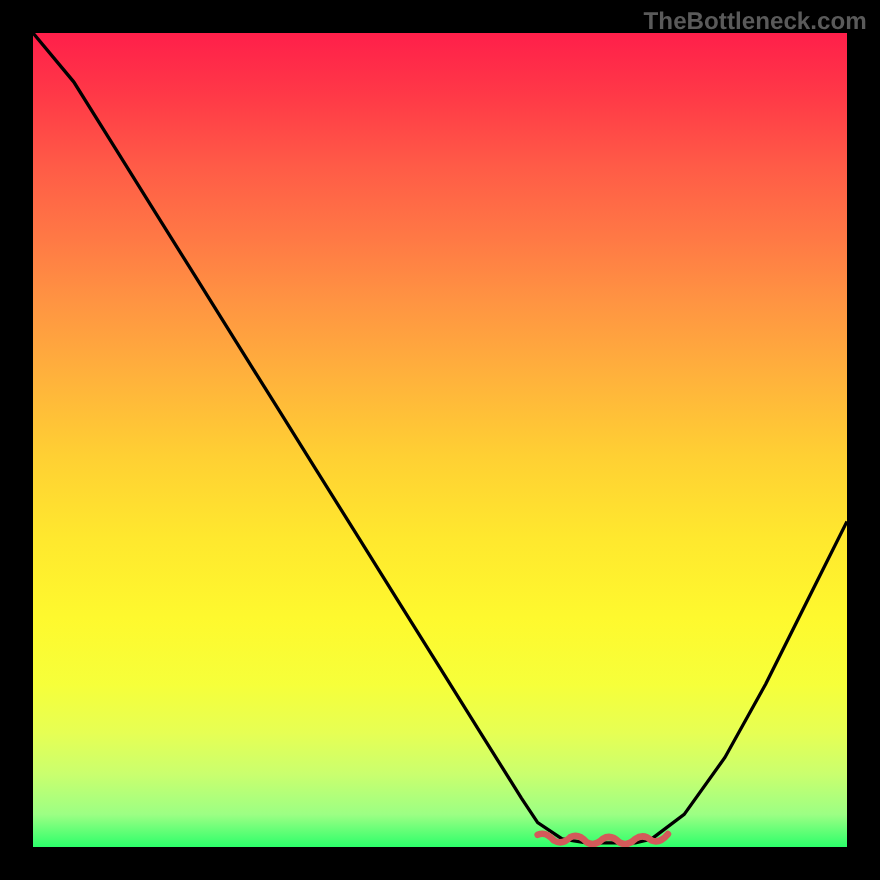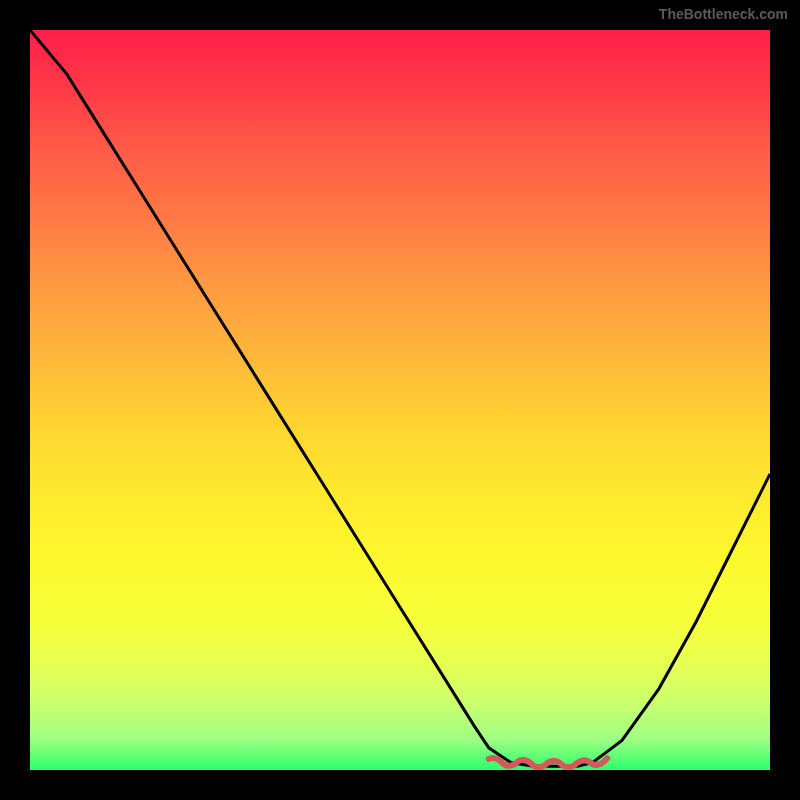--- a/index.html
+++ b/index.html
@@ -9,21 +9,21 @@
     background: #000;
     position: relative;
     font-family: Arial, sans-serif;
     overflow: hidden;
   }
   .watermark {
     position: absolute;
     top: 6px;
     right: 12px;
     color: #5a5a5a;
-    font-size: 14px;
+    font-size: 22px;
     font-weight: bold;
     z-index: 10;
   }
   .plot-frame {
     position: absolute;
     left: 30px;
     top: 30px;
     width: 740px;
     height: 740px;
     background: #000;

